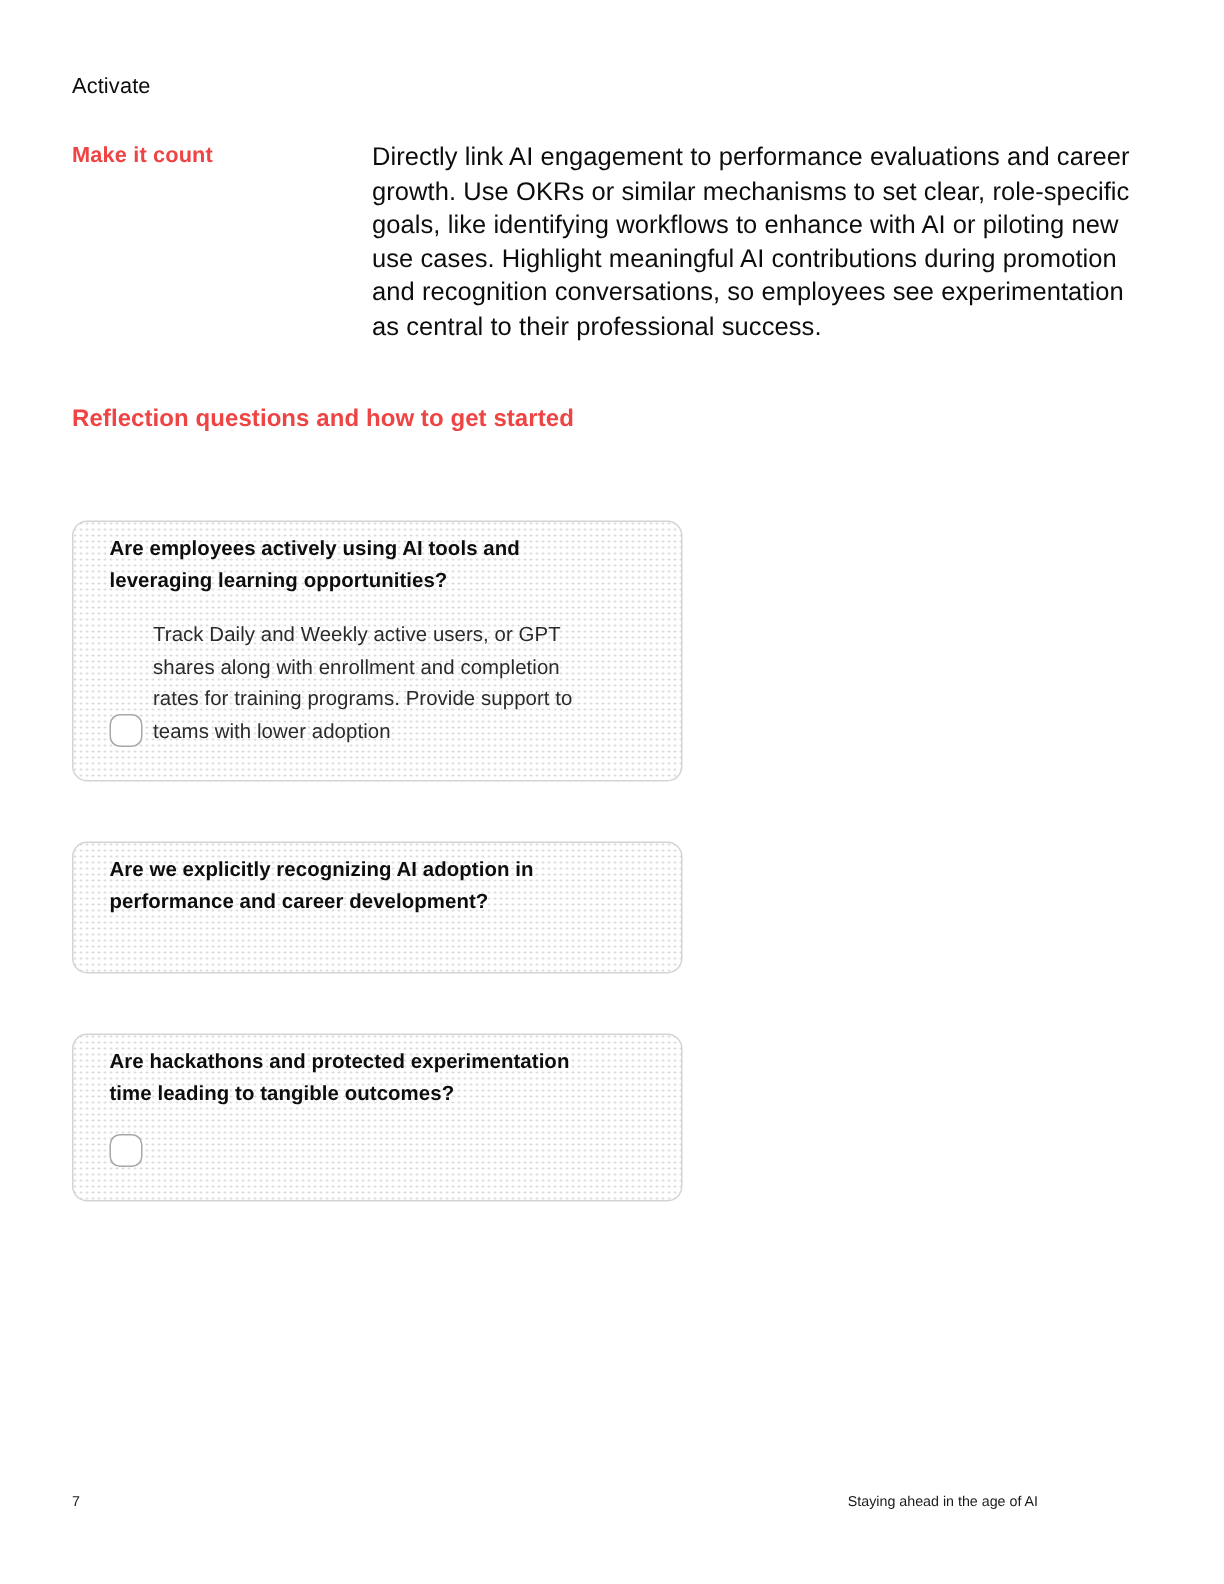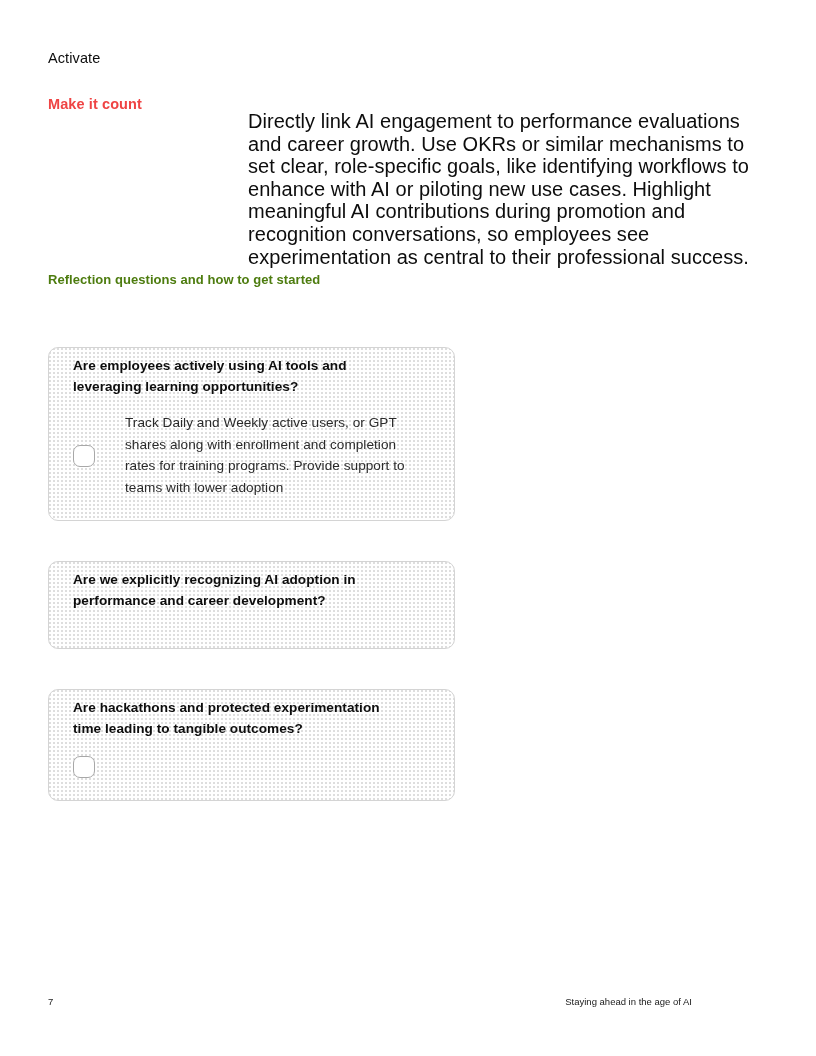--- a/index.html
+++ b/index.html
@@ -50,38 +50,38 @@
     width: 190px;
     font-size: 14.5px;
     line-height: 21px;
     font-weight: 700;
     color: #ef4444;
     letter-spacing: 0.1px;
   }
   .def-body {
     position: absolute;
     left: 200px;
-    top: 16px;
+    top: 0;
     width: 514px;
-    font-size: 20px;
+    font-size: 17px;
     line-height: 22.6px;
     font-weight: 400;
     color: #0d0d0d;
     letter-spacing: 0.05px;
   }
 
   
   .sub-heading {
     position: absolute;
     left: 48px;
     top: 270px;
-    font-size: 13px;
+    font-size: 16px;
     line-height: 20px;
     font-weight: 700;
-    color: #4d7c0f;
+    color: #ef4444;
     letter-spacing: 0.05px;
   }
 
   
   .cards {
     position: absolute;
     left: 48px;
     top: 307px;
     width: 407px;
   }
@@ -107,22 +107,22 @@
     line-height: 21px;
     font-weight: 700;
     color: #0d0d0d;
     letter-spacing: 0.05px;
     margin: 0 0 15px 0;
     max-width: 330px;
   }
 
   .card-answer-row {
     display: flex;
-    align-items: center;
-    gap: 30px;
+    align-items: flex-end;
+    gap: 7px;
   }
   .checkbox {
     flex: 0 0 auto;
     width: 20px;
     height: 20px;
     margin-top: 2px;
     border: 1px solid #a8a8a8;
     border-radius: 7px;
     background: #ffffff;
   }

